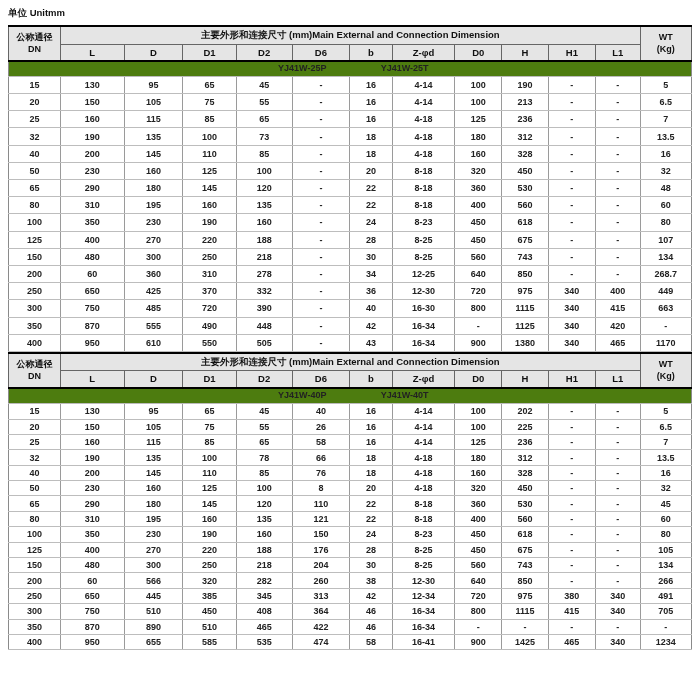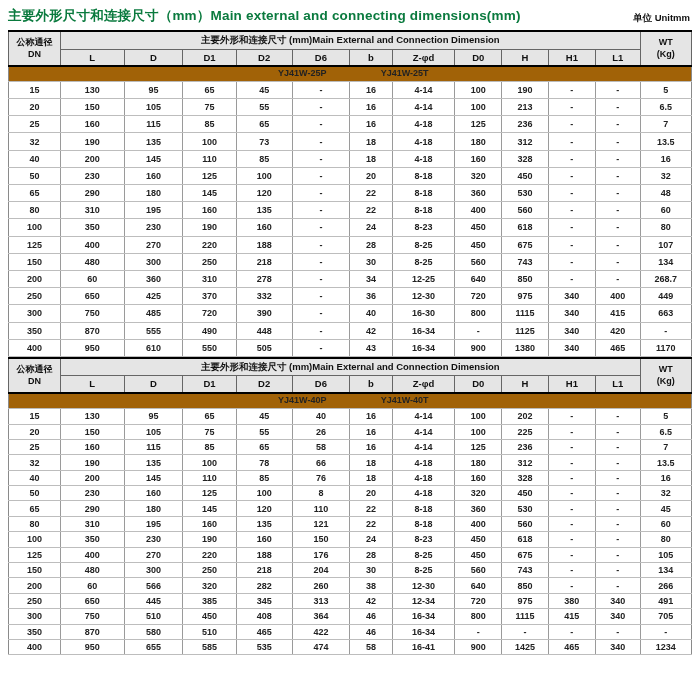--- a/index.html
+++ b/index.html
@@ -32,21 +32,21 @@
     padding:2px 0; line-height:1.25;
   }
   thead tr.h1 th { border-top:2.5px solid #000; }
   thead tr.h2 th { border-bottom:2.5px solid #000; border-top:1px solid #666; height:17px; }
   th.dn-head, th.wt-head { border-bottom:2.5px solid #000; }
   th.merged-head { font-size:9.5px; height:18px; }
   th.col-head { font-size:9.5px; }
   
   tr.model-row td {
     border:none; border-bottom:1px solid #bbbbbb;
-    height:15px; background:#a16207;
+    height:15px; background:#4d7c0f;
   }
   .model-wrap { position:relative; height:13px; }
   .model-label {
     position:absolute; top:0; transform:translateX(-50%);
     font-size:9px; font-weight:bold; color:#222; white-space:nowrap;
   }
   .model-p { left:43%; }
   .model-t { left:58%; }
   
   tbody td {
@@ -58,21 +58,20 @@
     height:17.2px; padding:0;
   }
   table.spec tbody td:first-child { border-left:1px solid #8a8a8a; }
   table.spec tbody td:last-child  { border-right:1px solid #8a8a8a; }
   table.t2 tbody td { height:15.4px; }
 </style>
 </head>
 <body>
 
 <div class="title-bar">
-  <div class="page-title">主要外形尺寸和连接尺寸（mm）Main external and connecting dimensions(mm)</div>
   <div class="unit-label">单位 Unitmm</div>
 </div>
 
 <table class="spec t1">
   <colgroup>
     <col style="width:7.7%">
       <col style="width:9.4%">
       <col style="width:8.7%">
     <col style="width:7.9%">
       <col style="width:8.3%">
@@ -620,21 +619,21 @@
         <td>16-34</td>
         <td>800</td>
         <td>1115</td>
         <td>415</td>
         <td>340</td>
         <td>705</td>
       </tr>
       <tr>
         <td>350</td>
         <td>870</td>
-        <td>580</td>
+        <td>890</td>
         <td>510</td>
         <td>465</td>
         <td>422</td>
         <td>46</td>
         <td>16-34</td>
         <td>-</td>
         <td>-</td>
         <td>-</td>
         <td>-</td>
         <td>-</td>

